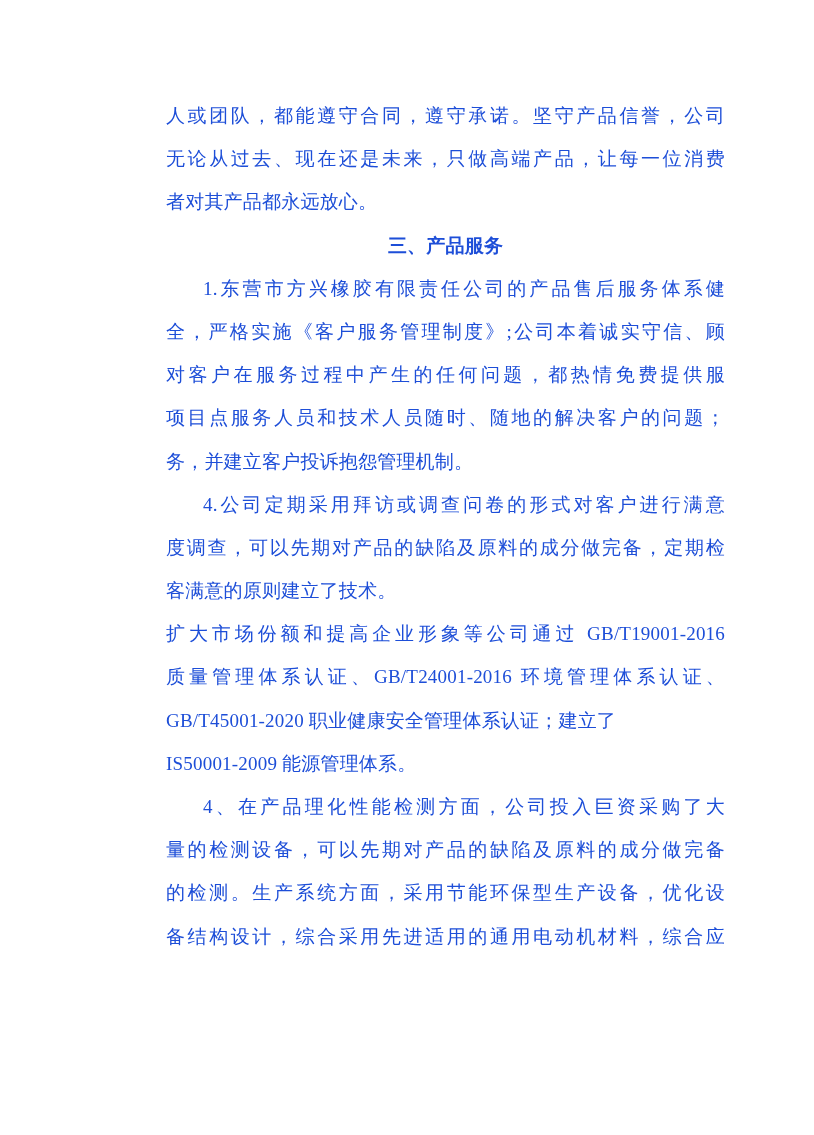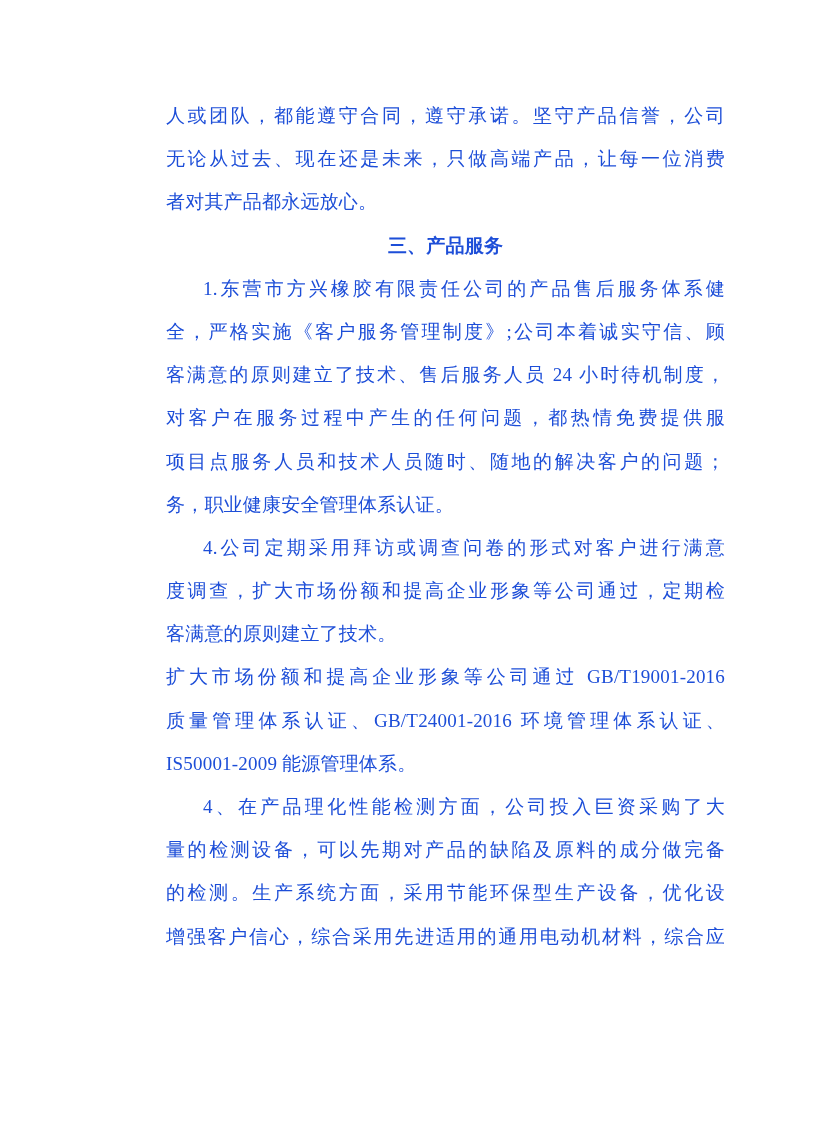--- a/index.html
+++ b/index.html
@@ -59,28 +59,28 @@
 <body>
 
 <div class="page">
   <div class="text-block" id="doc-body">
       <div class="line flow">人或团队，都能遵守合同，遵守承诺。坚守产品信誉，公司</div>
       <div class="line flow">无论从过去、现在还是未来，只做高端产品，让每一位消费</div>
       <div class="line end">者对其产品都永远放心。</div>
       <div class="line heading">三、产品服务</div>
       <div class="line indent-flow">1.东营市方兴橡胶有限责任公司的产品售后服务体系健</div>
       <div class="line flow">全，严格实施《客户服务管理制度》;公司本着诚实守信、顾</div>
-      <div class="line flow">客满意的原则建立了技术、售后服务人员 24 小时待机制度，</div>
       <div class="line flow">对客户在服务过程中产生的任何问题，都热情免费提供服</div>
       <div class="line flow">项目点服务人员和技术人员随时、随地的解决客户的问题；</div>
-      <div class="line end">务，职业健康安全管理体系认证。</div>
+      <div class="line end">务，并建立客户投诉抱怨管理机制。</div>
       <div class="line indent-flow">4.公司定期采用拜访或调查问卷的形式对客户进行满意</div>
-      <div class="line flow">度调查，扩大市场份额和提高企业形象等公司通过，定期检</div>
+      <div class="line flow">度调查，可以先期对产品的缺陷及原料的成分做完备，定期检</div>
       <div class="line end">客满意的原则建立了技术。</div>
       <div class="line flow">扩大市场份额和提高企业形象等公司通过 GB/T19001-2016</div>
       <div class="line flow">质量管理体系认证、GB/T24001-2016 环境管理体系认证、</div>
+      <div class="line end">GB/T45001-2020 职业健康安全管理体系认证；建立了</div>
       <div class="line end">IS50001-2009 能源管理体系。</div>
       <div class="line indent-flow">4、在产品理化性能检测方面，公司投入巨资采购了大</div>
       <div class="line flow">量的检测设备，可以先期对产品的缺陷及原料的成分做完备</div>
       <div class="line flow">的检测。生产系统方面，采用节能环保型生产设备，优化设</div>
-      <div class="line flow">增强客户信心，综合采用先进适用的通用电动机材料，综合应</div>
+      <div class="line flow">备结构设计，综合采用先进适用的通用电动机材料，综合应</div>
     </div>
 </div>
 
 </body></html>

